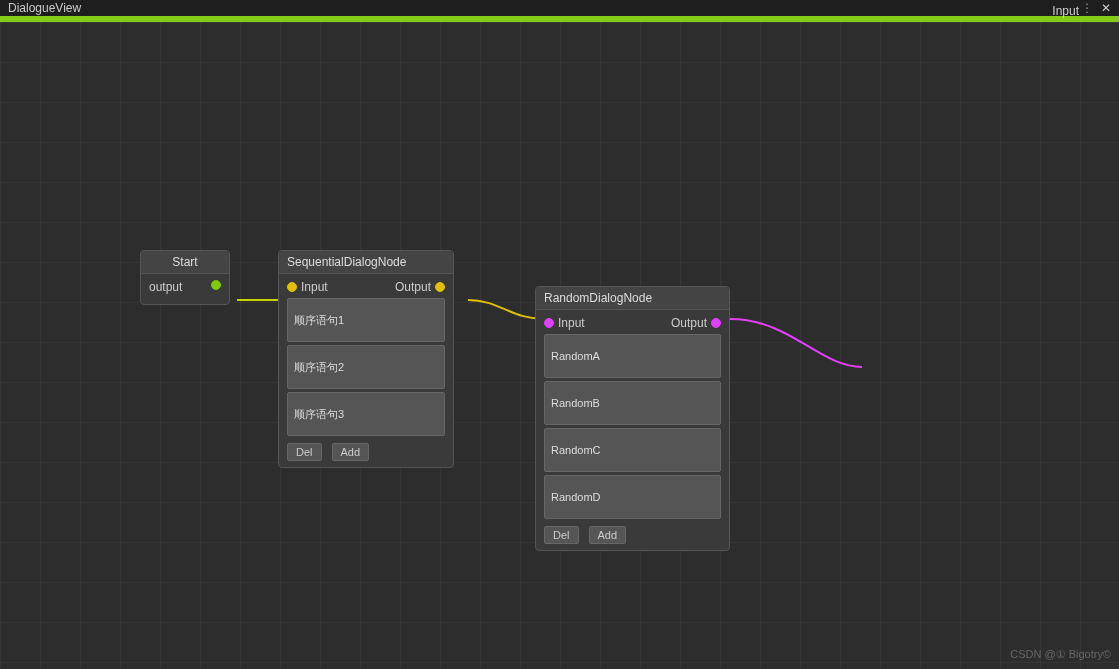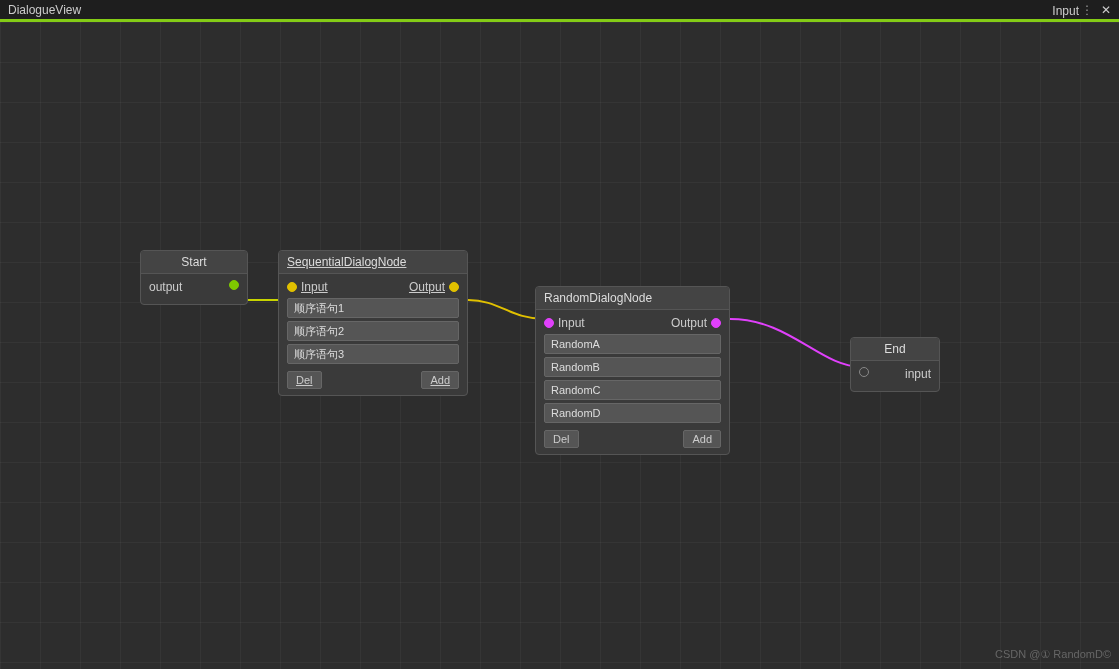--- a/index.html
+++ b/index.html
@@ -16,21 +16,21 @@
     
     #titlebar {
       position: absolute;
       top: 0; left: 0; right: 0;
       height: 22px;
       background: #1e1e1e;
       display: flex;
       align-items: center;
       justify-content: space-between;
       padding: 0 8px;
-      border-bottom: 3px solid #84cc16;
+      border-bottom: 6px solid #84cc16;
     }
     #titlebar-title {
       font-size: 12px;
       color: #ccc;
     }
     #titlebar-controls {
       display: flex;
       align-items: center;
       gap: 8px;
     }
@@ -113,60 +113,59 @@
     .port-dot.green { background: #7ec900; border-color: #7ec900; }
     .port-dot.yellow { background: #e0c000; border-color: #e0c000; }
     .port-dot.pink { background: #e040fb; border-color: #e040fb; }
     .port-dot.gray { background: transparent; border-color: #888; }
 
     
     .text-field {
       background: #555;
       border: 1px solid #666;
       border-radius: 2px;
-      padding: 3px 6px;
+      padding: 15px 6px;
       color: #ddd;
       font-size: 11px;
       width: 100%;
       margin-bottom: 3px;
     }
 
     
     .btn-row {
       display: flex;
-      justify-content: space-between;
-      gap: 20px;
+      justify-content: flex-start;
+      gap: 10px;
       margin-top: 4px;
     }
     .small-btn {
       background: #555;
       border: 1px solid #666;
       border-radius: 2px;
       color: #ccc;
       font-size: 11px;
       padding: 2px 8px;
       cursor: pointer;
     }
 
     
     #node-start {
       left: 140px;
       top: 228px;
-      width: 108px;
+      width: 90px;
     }
     #node-start .node-header {
       text-align: center;
     }
 
     
     #node-sequential {
       left: 278px;
       top: 228px;
-      width: 190px;
-      text-decoration: underline;
+      width: 176px;
     }
 
     
     #node-random {
       left: 535px;
       top: 264px;
       width: 195px;
     }
 
     
@@ -267,27 +266,16 @@
       <input class="text-field" type="text" value="RandomB" style="">
       <input class="text-field" type="text" value="RandomC" style="">
       <input class="text-field" type="text" value="RandomD" style="">
       <div class="btn-row">
         <button class="small-btn">Del</button>
         <button class="small-btn">Add</button>
       </div>
     </div>
   </div>
 
-  <div id="node-end" class="node">
-    <div class="node-header">
-      <span>End</span>
-    </div>
-    <div class="node-body">
-      <div class="port-row">
-        <span class="port-dot gray"></span>
-        <span>input</span>
-      </div>
-    </div>
-  </div>
-
-  <div id="watermark">CSDN @① RandomD©</div>
+
+  <div id="watermark">CSDN @① Bigotry©</div>
 
 </div>
 
 </body></html>

